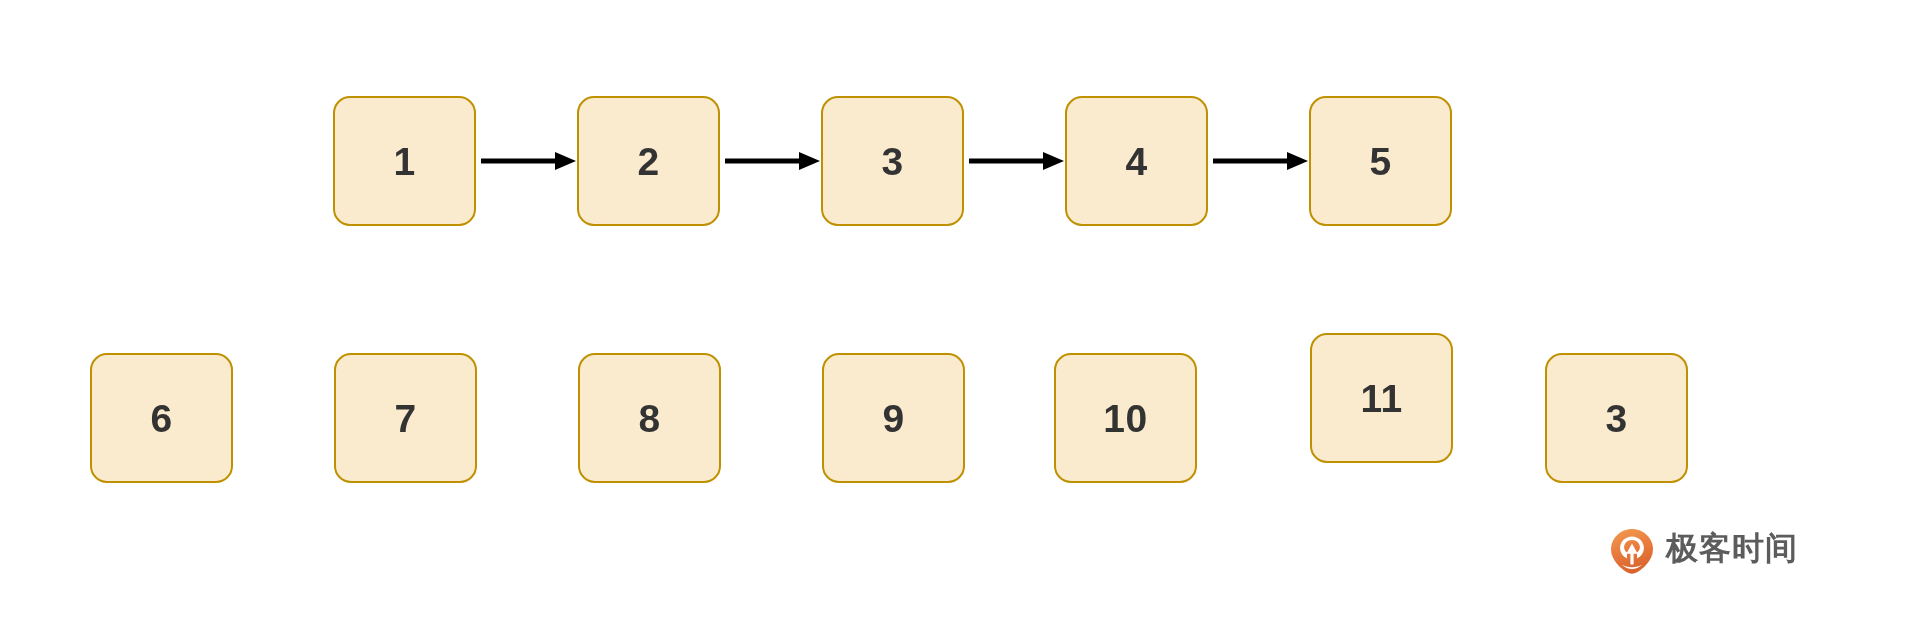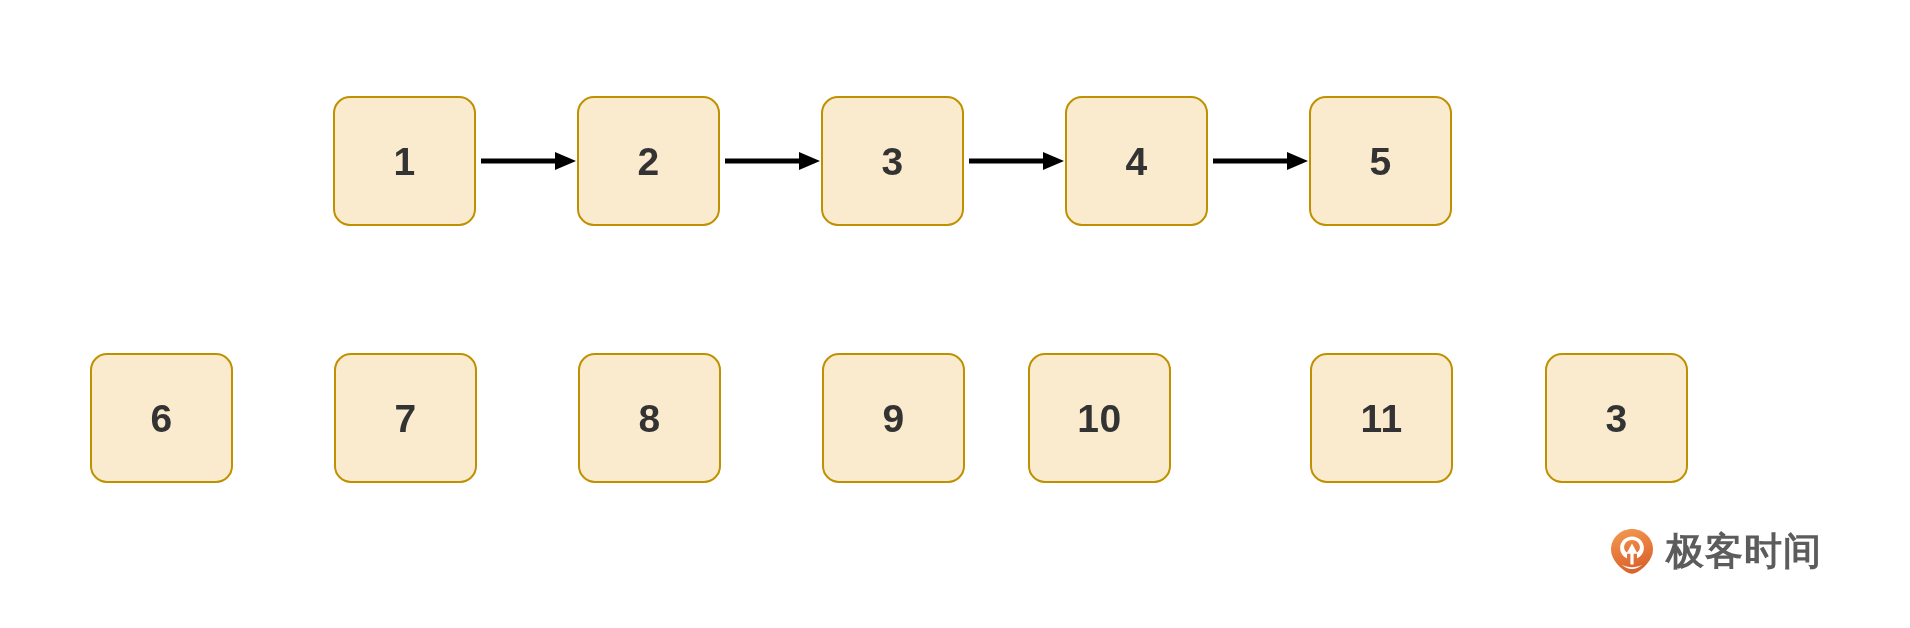--- a/index.html
+++ b/index.html
@@ -73,26 +73,27 @@
     align-items: center;
     gap: 10px;
     opacity: 0.98;
   }
   .watermark-logo {
     width: 48px;
     height: 48px;
     flex: 0 0 auto;
   }
   .watermark-text {
-    font-size: 38px;
+    font-size: 32px;
     font-weight: 700;
     color: #595959;
     line-height: 1;
     letter-spacing: 1px;
     white-space: nowrap;
+    font-family: Liberation Mono, monospace;
   }
 </style>
 </head>
 <body>
 
 <div class="canvas">
 
   <div class="row" id="top-row">
       <div class="node" style="left: 333px; top: 96px;">
         <span class="node-label">1</span>
@@ -141,24 +142,24 @@
       </div>
       <div class="node" style="left: 334px; top: 353px;">
         <span class="node-label">7</span>
       </div>
       <div class="node" style="left: 578px; top: 353px;">
         <span class="node-label">8</span>
       </div>
       <div class="node" style="left: 822px; top: 353px;">
         <span class="node-label">9</span>
       </div>
-      <div class="node" style="left: 1028px; top: 353px;">
+      <div class="node" style="left: 1054px; top: 353px;">
         <span class="node-label">10</span>
       </div>
-      <div class="node" style="left: 1310px; top: 353px;">
+      <div class="node" style="left: 1310px; top: 333px;">
         <span class="node-label">11</span>
       </div>
       <div class="node" style="left: 1545px; top: 353px;">
         <span class="node-label">3</span>
       </div>
     </div>
 
   <div class="watermark">
     <span class="watermark-logo">
       <svg viewBox="0 0 48 48" width="48" height="48" aria-hidden="true">

